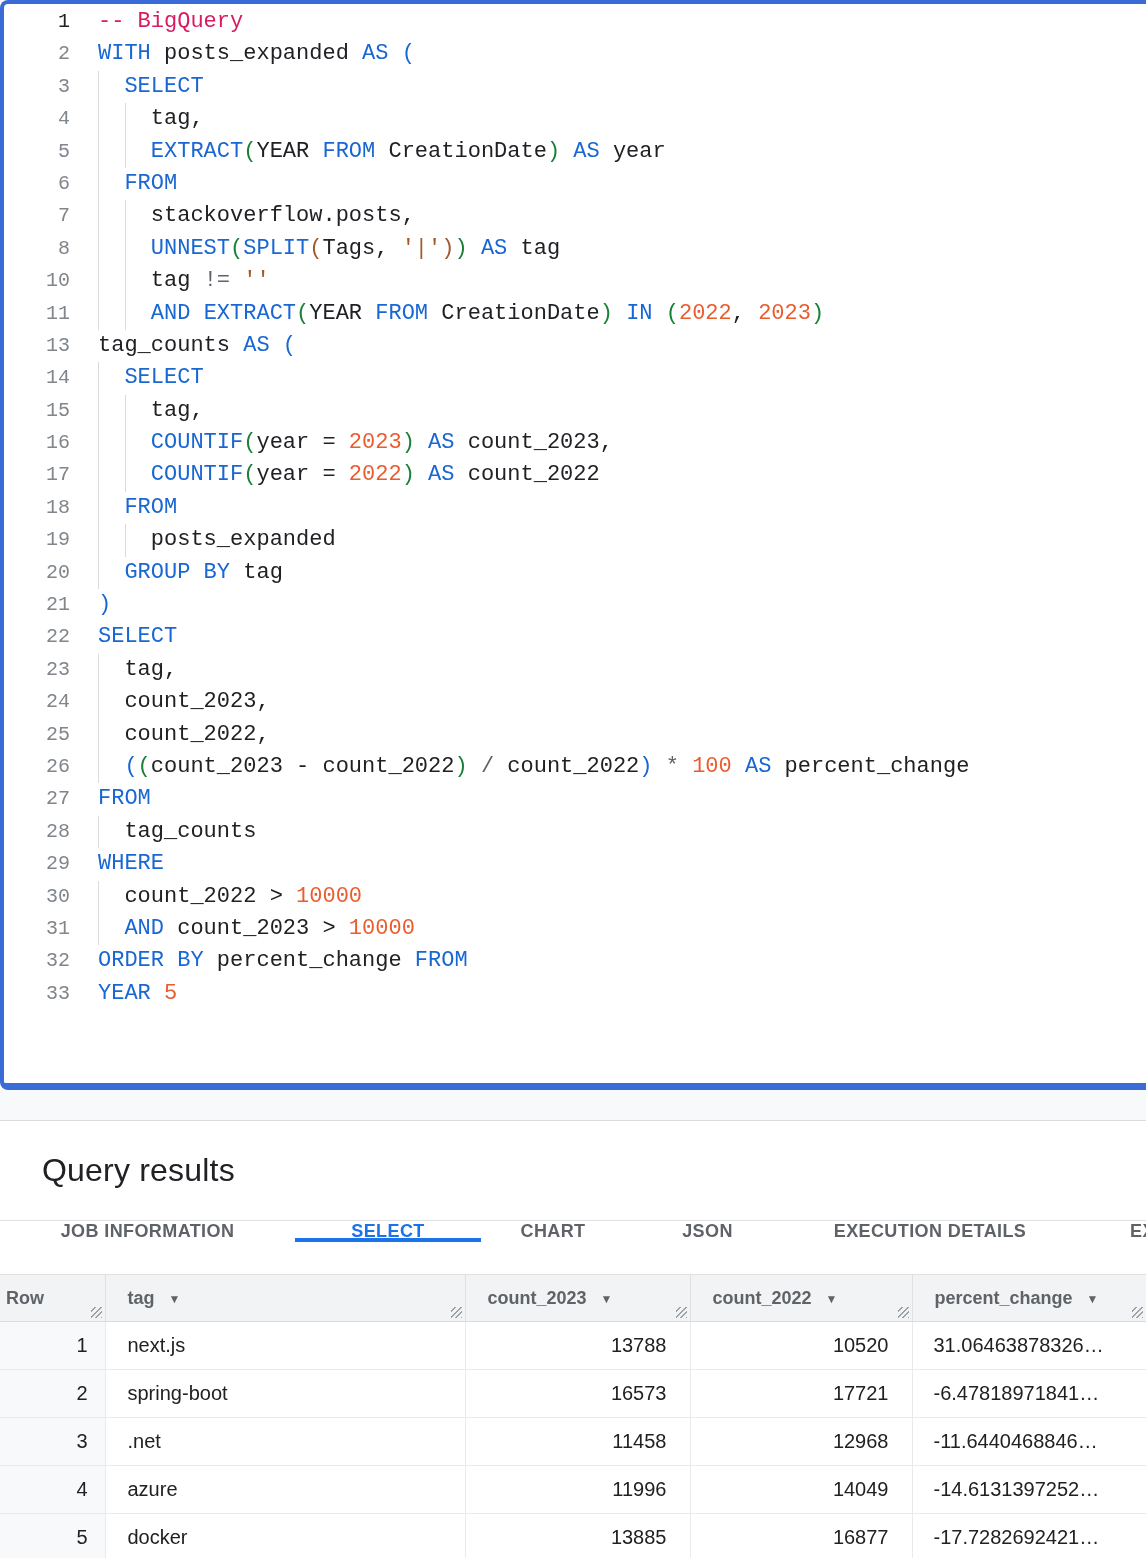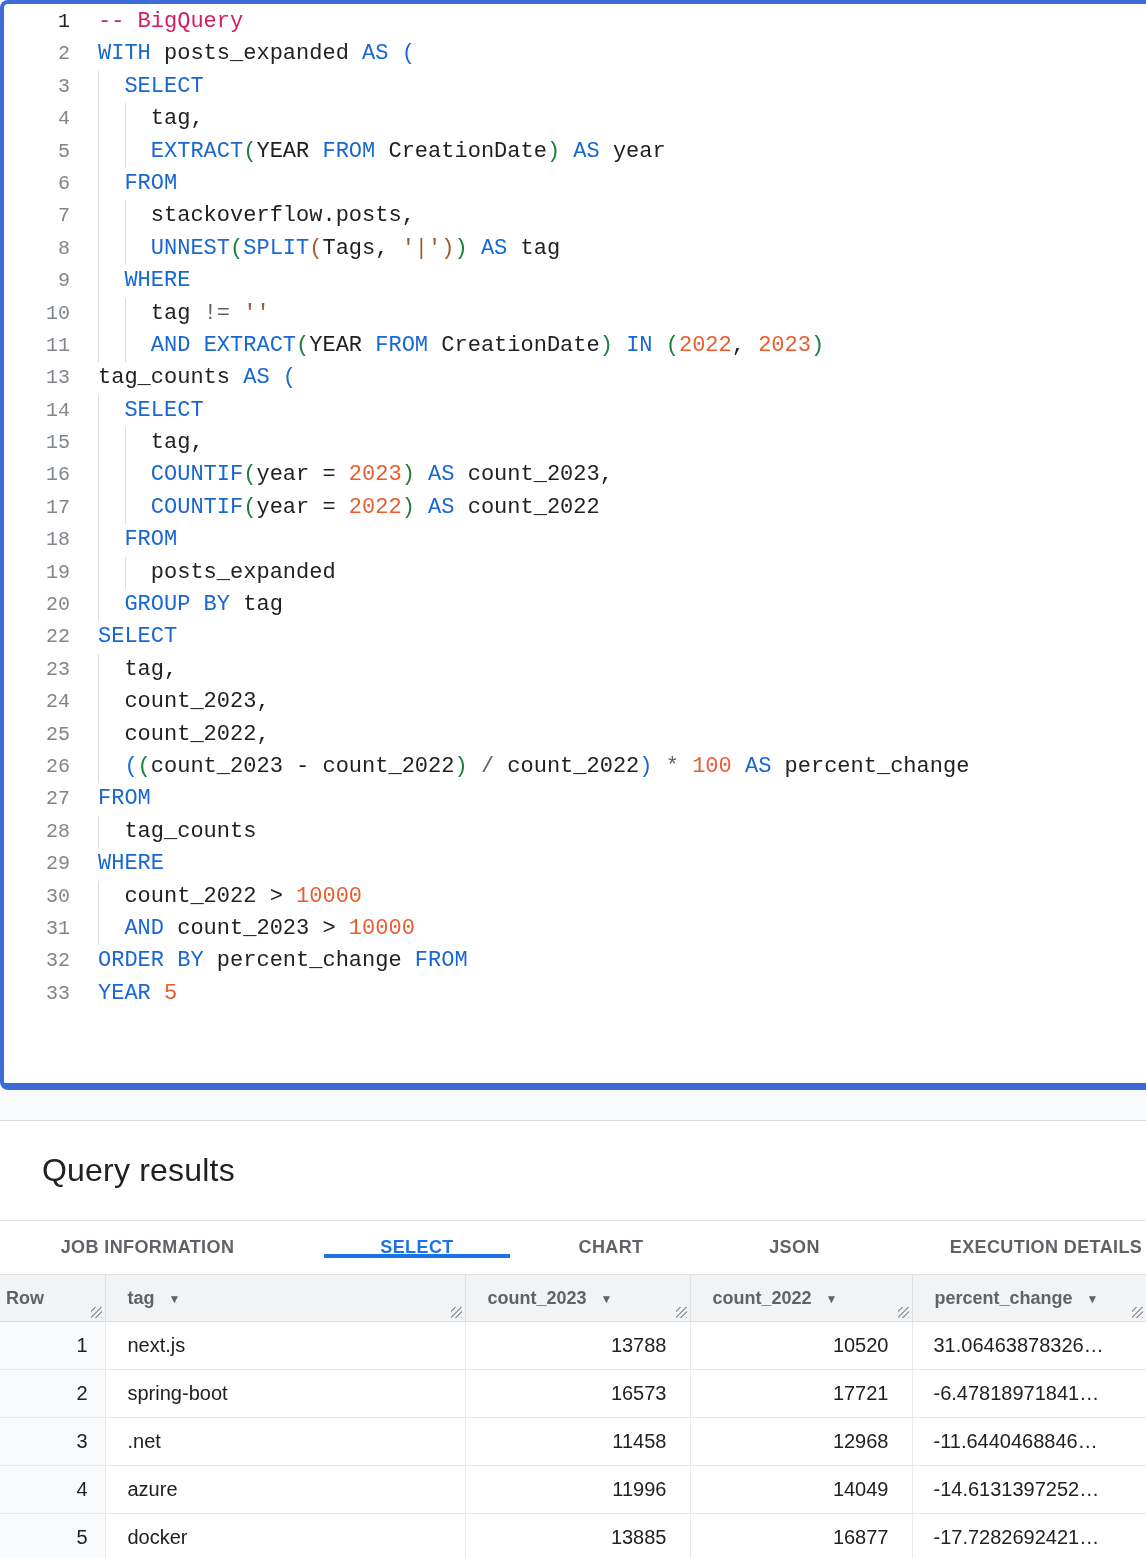--- a/index.html
+++ b/index.html
@@ -30,21 +30,21 @@
   .tk-p3{color:var(--paren3);}
 
   
   #gap{height:30px;background:#f8f9fa;border-bottom:1px solid #dadce0;}
 
   
   #results-head{height:99px;border-bottom:1px solid #e0e0e0;background:#fff;display:flex;align-items:center;}
   #results-title{font-size:32px;font-weight:400;color:#202124;margin-left:42px;letter-spacing:0.2px;}
 
   
-  #tabs{height:53px;display:flex;align-items:center;overflow:hidden;background:#fff;gap:29px;}
+  #tabs{height:53px;display:flex;align-items:flex-start;overflow:hidden;background:#fff;}
   .tab{display:flex;align-items:center;justify-content:center;position:relative;
        font-size:18px;font-weight:700;letter-spacing:0.4px;color:#5f6368;cursor:pointer;
        white-space:nowrap;flex:0 0 auto;}
   .tab:nth-child(1){width:295px;}
   .tab:nth-child(2){width:186px;}
   .tab:nth-child(3){width:144px;}
   .tab:nth-child(4){width:165px;}
   .tab:nth-child(5){width:280px;}
   .tab:nth-child(6){width:276px;justify-content:flex-start;padding-left:60px;}
   .tab.active{color:var(--tabActive);}
@@ -75,31 +75,31 @@
 <div id="editor">
   <div id="code-lines">
       <div class="cl"><span class="ln act">1</span><span class="cd"><span class="tk-c">-- BigQuery</span></span></div>
       <div class="cl"><span class="ln">2</span><span class="cd"><span class="tk-k">WITH</span><span class="tk-t"> posts_expanded </span><span class="tk-k">AS</span><span class="tk-t"> </span><span class="tk-p1">(</span></span></div>
       <div class="cl"><span class="ig" style="left: 94px;"></span><span class="ln">3</span><span class="cd"><span class="tk-t">  </span><span class="tk-k">SELECT</span></span></div>
       <div class="cl"><span class="ig" style="left: 94px;"></span><span class="ig" style="left: 120.5px;"></span><span class="ln">4</span><span class="cd"><span class="tk-t">    tag,</span></span></div>
       <div class="cl"><span class="ig" style="left: 94px;"></span><span class="ig" style="left: 120.5px;"></span><span class="ln">5</span><span class="cd"><span class="tk-t">    </span><span class="tk-k">EXTRACT</span><span class="tk-p2">(</span><span class="tk-t">YEAR </span><span class="tk-k">FROM</span><span class="tk-t"> CreationDate</span><span class="tk-p2">)</span><span class="tk-t"> </span><span class="tk-k">AS</span><span class="tk-t"> year</span></span></div>
       <div class="cl"><span class="ig" style="left: 94px;"></span><span class="ln">6</span><span class="cd"><span class="tk-t">  </span><span class="tk-k">FROM</span></span></div>
       <div class="cl"><span class="ig" style="left: 94px;"></span><span class="ig" style="left: 120.5px;"></span><span class="ln">7</span><span class="cd"><span class="tk-t">    stackoverflow.posts,</span></span></div>
       <div class="cl"><span class="ig" style="left: 94px;"></span><span class="ig" style="left: 120.5px;"></span><span class="ln">8</span><span class="cd"><span class="tk-t">    </span><span class="tk-k">UNNEST</span><span class="tk-p2">(</span><span class="tk-k">SPLIT</span><span class="tk-p3">(</span><span class="tk-t">Tags, </span><span class="tk-s">'|'</span><span class="tk-p3">)</span><span class="tk-p2">)</span><span class="tk-t"> </span><span class="tk-k">AS</span><span class="tk-t"> tag</span></span></div>
-      <div class="cl"><span class="ig" style="left: 94px;"></span><span class="ln">9</span><span class="cd"><span class="tk-t">  </span><span class="tk-k">WHERE</span></span></div>
       <div class="cl"><span class="ig" style="left: 94px;"></span><span class="ig" style="left: 120.5px;"></span><span class="ln">10</span><span class="cd"><span class="tk-t">    tag </span><span class="tk-o">!=</span><span class="tk-t"> </span><span class="tk-s">''</span></span></div>
       <div class="cl"><span class="ig" style="left: 94px;"></span><span class="ig" style="left: 120.5px;"></span><span class="ln">11</span><span class="cd"><span class="tk-t">    </span><span class="tk-k">AND</span><span class="tk-t"> </span><span class="tk-k">EXTRACT</span><span class="tk-p2">(</span><span class="tk-t">YEAR </span><span class="tk-k">FROM</span><span class="tk-t"> CreationDate</span><span class="tk-p2">)</span><span class="tk-t"> </span><span class="tk-k">IN</span><span class="tk-t"> </span><span class="tk-p2">(</span><span class="tk-n">2022</span><span class="tk-t">, </span><span class="tk-n">2023</span><span class="tk-p2">)</span></span></div>
       <div class="cl"><span class="ln">13</span><span class="cd"><span class="tk-t">tag_counts </span><span class="tk-k">AS</span><span class="tk-t"> </span><span class="tk-p1">(</span></span></div>
       <div class="cl"><span class="ig" style="left: 94px;"></span><span class="ln">14</span><span class="cd"><span class="tk-t">  </span><span class="tk-k">SELECT</span></span></div>
       <div class="cl"><span class="ig" style="left: 94px;"></span><span class="ig" style="left: 120.5px;"></span><span class="ln">15</span><span class="cd"><span class="tk-t">    tag,</span></span></div>
       <div class="cl"><span class="ig" style="left: 94px;"></span><span class="ig" style="left: 120.5px;"></span><span class="ln">16</span><span class="cd"><span class="tk-t">    </span><span class="tk-k">COUNTIF</span><span class="tk-p2">(</span><span class="tk-t">year = </span><span class="tk-n">2023</span><span class="tk-p2">)</span><span class="tk-t"> </span><span class="tk-k">AS</span><span class="tk-t"> count_2023,</span></span></div>
       <div class="cl"><span class="ig" style="left: 94px;"></span><span class="ig" style="left: 120.5px;"></span><span class="ln">17</span><span class="cd"><span class="tk-t">    </span><span class="tk-k">COUNTIF</span><span class="tk-p2">(</span><span class="tk-t">year = </span><span class="tk-n">2022</span><span class="tk-p2">)</span><span class="tk-t"> </span><span class="tk-k">AS</span><span class="tk-t"> count_2022</span></span></div>
       <div class="cl"><span class="ig" style="left: 94px;"></span><span class="ln">18</span><span class="cd"><span class="tk-t">  </span><span class="tk-k">FROM</span></span></div>
       <div class="cl"><span class="ig" style="left: 94px;"></span><span class="ig" style="left: 120.5px;"></span><span class="ln">19</span><span class="cd"><span class="tk-t">    posts_expanded</span></span></div>
       <div class="cl"><span class="ig" style="left: 94px;"></span><span class="ln">20</span><span class="cd"><span class="tk-t">  </span><span class="tk-k">GROUP BY</span><span class="tk-t"> tag</span></span></div>
+      <div class="cl"><span class="ln">21</span><span class="cd"><span class="tk-p1">)</span></span></div>
       <div class="cl"><span class="ln">22</span><span class="cd"><span class="tk-k">SELECT</span></span></div>
       <div class="cl"><span class="ig" style="left: 94px;"></span><span class="ln">23</span><span class="cd"><span class="tk-t">  tag,</span></span></div>
       <div class="cl"><span class="ig" style="left: 94px;"></span><span class="ln">24</span><span class="cd"><span class="tk-t">  count_2023,</span></span></div>
       <div class="cl"><span class="ig" style="left: 94px;"></span><span class="ln">25</span><span class="cd"><span class="tk-t">  count_2022,</span></span></div>
       <div class="cl"><span class="ig" style="left: 94px;"></span><span class="ln">26</span><span class="cd"><span class="tk-t">  </span><span class="tk-p1">(</span><span class="tk-p2">(</span><span class="tk-t">count_2023 - count_2022</span><span class="tk-p2">)</span><span class="tk-t"> </span><span class="tk-o">/</span><span class="tk-t"> count_2022</span><span class="tk-p1">)</span><span class="tk-t"> </span><span class="tk-o">*</span><span class="tk-t"> </span><span class="tk-n">100</span><span class="tk-t"> </span><span class="tk-k">AS</span><span class="tk-t"> percent_change</span></span></div>
       <div class="cl"><span class="ln">27</span><span class="cd"><span class="tk-k">FROM</span></span></div>
       <div class="cl"><span class="ig" style="left: 94px;"></span><span class="ln">28</span><span class="cd"><span class="tk-t">  tag_counts</span></span></div>
       <div class="cl"><span class="ln">29</span><span class="cd"><span class="tk-k">WHERE</span></span></div>
       <div class="cl"><span class="ig" style="left: 94px;"></span><span class="ln">30</span><span class="cd"><span class="tk-t">  count_2022 &gt; </span><span class="tk-n">10000</span></span></div>
       <div class="cl"><span class="ig" style="left: 94px;"></span><span class="ln">31</span><span class="cd"><span class="tk-t">  </span><span class="tk-k">AND</span><span class="tk-t"> count_2023 &gt; </span><span class="tk-n">10000</span></span></div>

